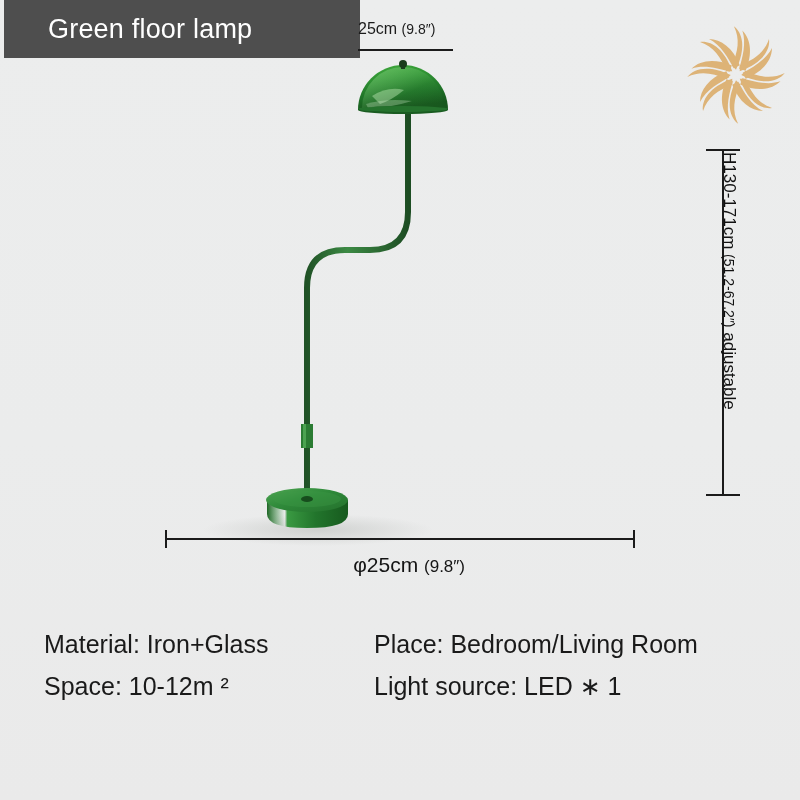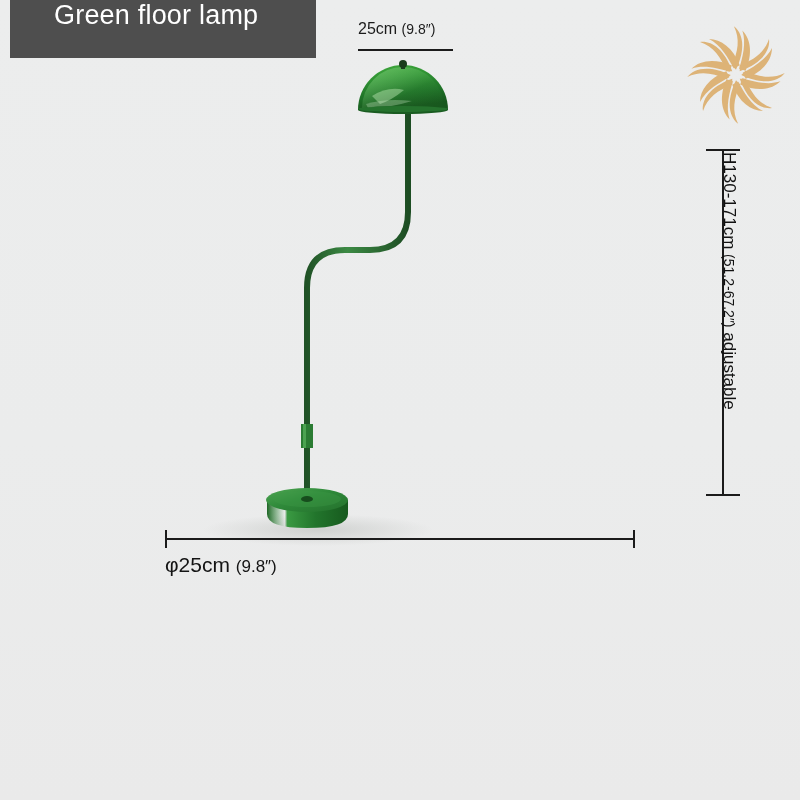--- a/index.html
+++ b/index.html
@@ -17,27 +17,27 @@
   #stage {
     position: relative;
     width: 800px;
     height: 800px;
     background: linear-gradient(180deg, #eceded 0%, #ebecec 55%, #eaeaea 100%);
   }
 
   
   .title-banner {
     position: absolute;
-    left: 10px;
+    left: 4px;
     top: 0;
-    width: 306px;
+    width: 356px;
     height: 58px;
     background: #4e4e4e;
     display: flex;
-    align-items: flex-start;
+    align-items: center;
   }
   .title-banner .title-text {
     color: #ffffff;
     font-size: 27px;
     letter-spacing: 0.2px;
     margin-left: 44px;
     white-space: nowrap;
   }
 
   
@@ -145,21 +145,21 @@
     background: #1b1b1b;
   }
   .bottom-dim .cap-left { left: 0; }
   .bottom-dim .cap-right { left: 468px; }
 
   .bottom-dim-label {
     position: absolute;
     left: 165px;
     top: 553px;
     width: 300px;
-    text-align: left;
+    text-align: right;
     font-size: 21px;
     color: #141414;
     white-space: nowrap;
   }
   .bottom-dim-label .sub {
     font-size: 17px;
   }
 
   
   .specs {
@@ -307,15 +307,23 @@
     <div class="cap cap-left"></div>
     <div class="h-line"></div>
     <div class="cap cap-right"></div>
   </div>
   <div class="bottom-dim-label">
     <span>φ25cm</span>
     <span class="sub">(9.8″)</span>
   </div>
 
   <div class="specs">
+    <div class="spec-row">
+      <div class="spec-col-left">Material: Iron+Glass</div>
+      <div class="spec-col-right">Place: Bedroom/Living Room</div>
+    </div>
+    <div class="spec-row">
+      <div class="spec-col-left">Space: 10-12m ²</div>
+      <div class="spec-col-right">Light source: LED ∗ 1</div>
+    </div>
   </div>
 
 </div>
 
 </body></html>

